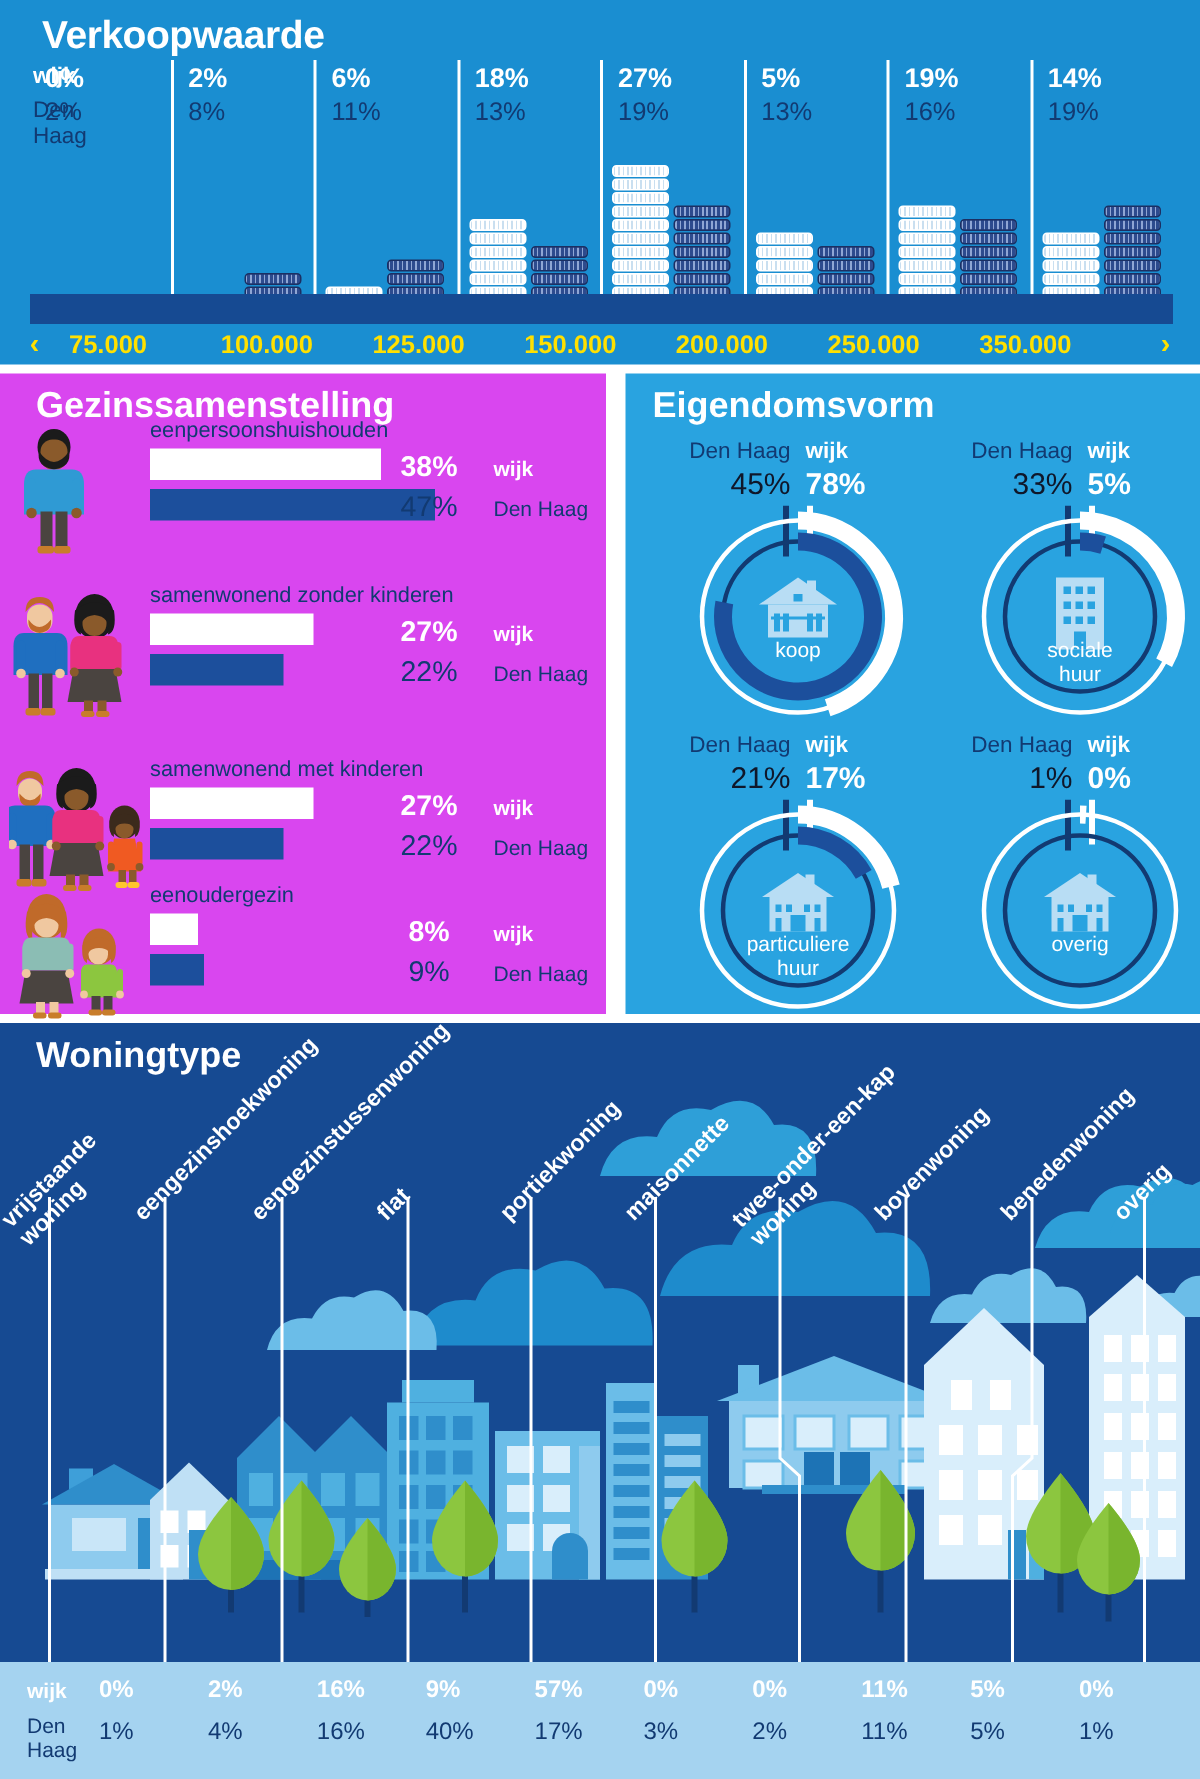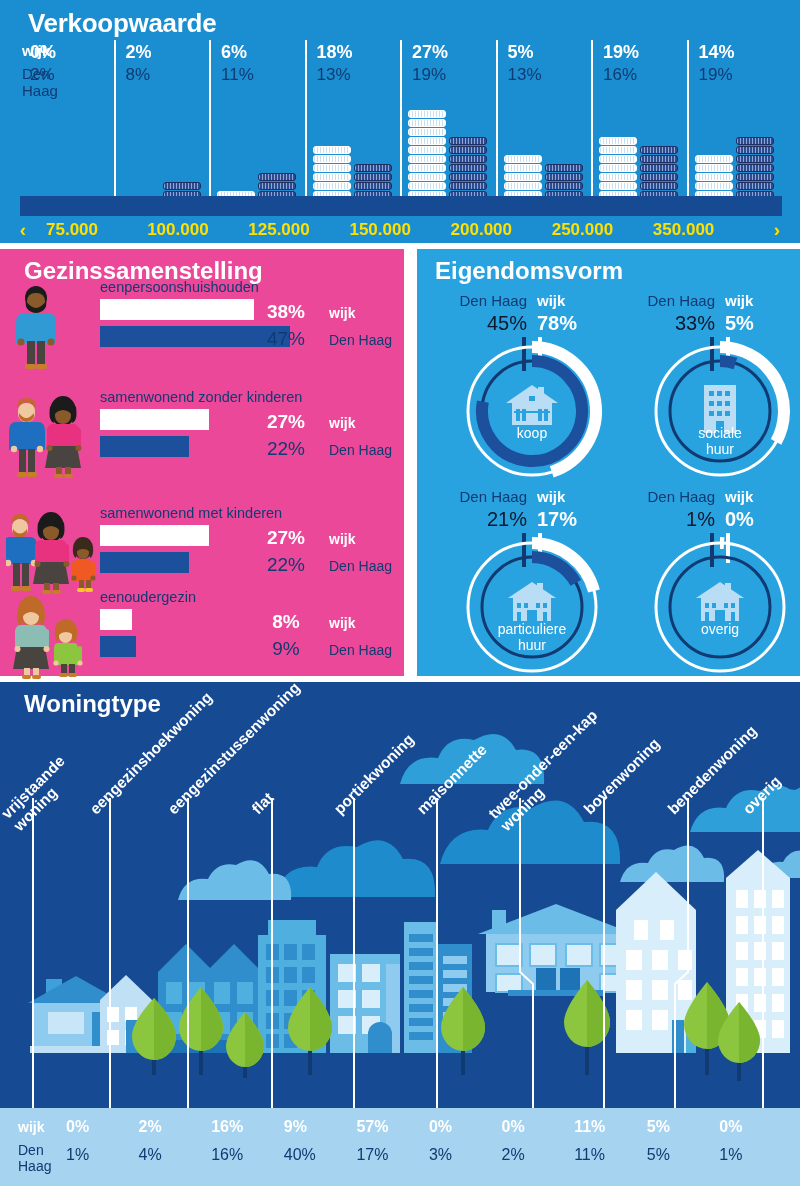--- a/index.html
+++ b/index.html
@@ -65,21 +65,21 @@
   .sales-axis{
     position:absolute; left:0; top:216px; width:800px; height:27px;
     display:flex; align-items:center;
   }
   .axis-chev{ width:46px; text-align:center; color:#ffe000; font-size:19px; font-weight:bold;}
   .axis-tick{ flex:1; color:#ffe000; font-size:17px; font-weight:bold;}
 
   
   .panel-house{
     position:absolute; left:0; top:249px; width:404px; height:427px;
-    background:#ec4899;
+    background:#d946ef;
   }
   .house-title{
     position:absolute; left:24px; top:8px;
     font-size:24px; font-weight:bold; color:#ffffff;
   }
   .hh-row{ position:absolute; left:0; width:411px; height:92px; }
   .hh-fig{ position:absolute; left:6px; bottom:0; width:92px; height:86px; }
   .hh-label{
     position:absolute; left:100px; top:0;
     font-size:14.5px; color:#123a72;

